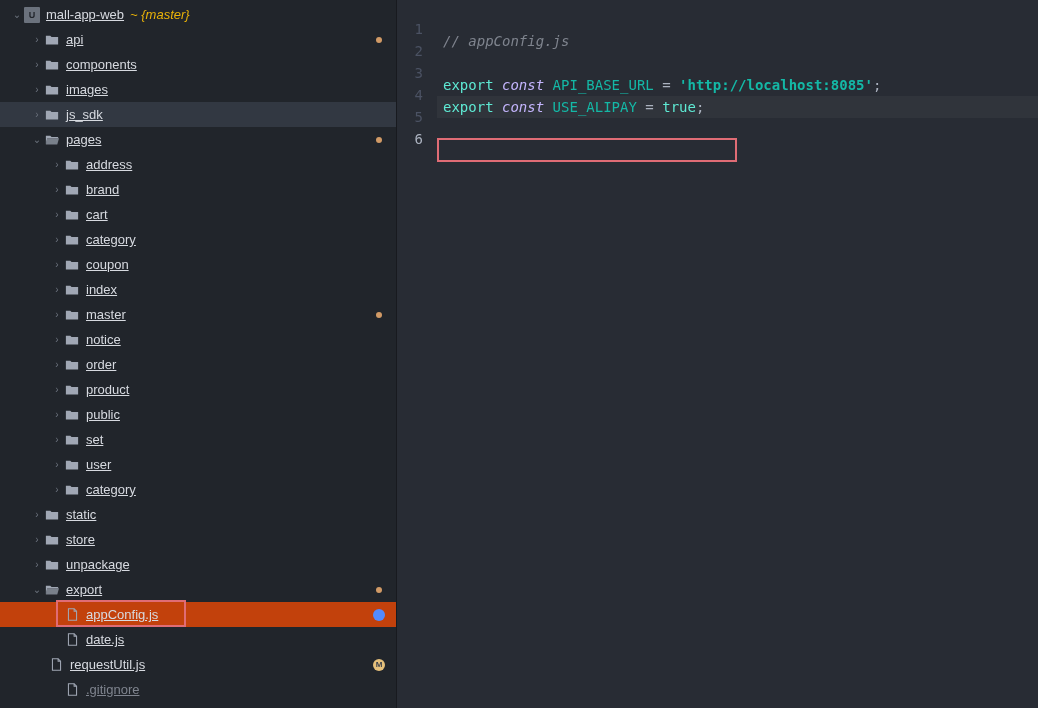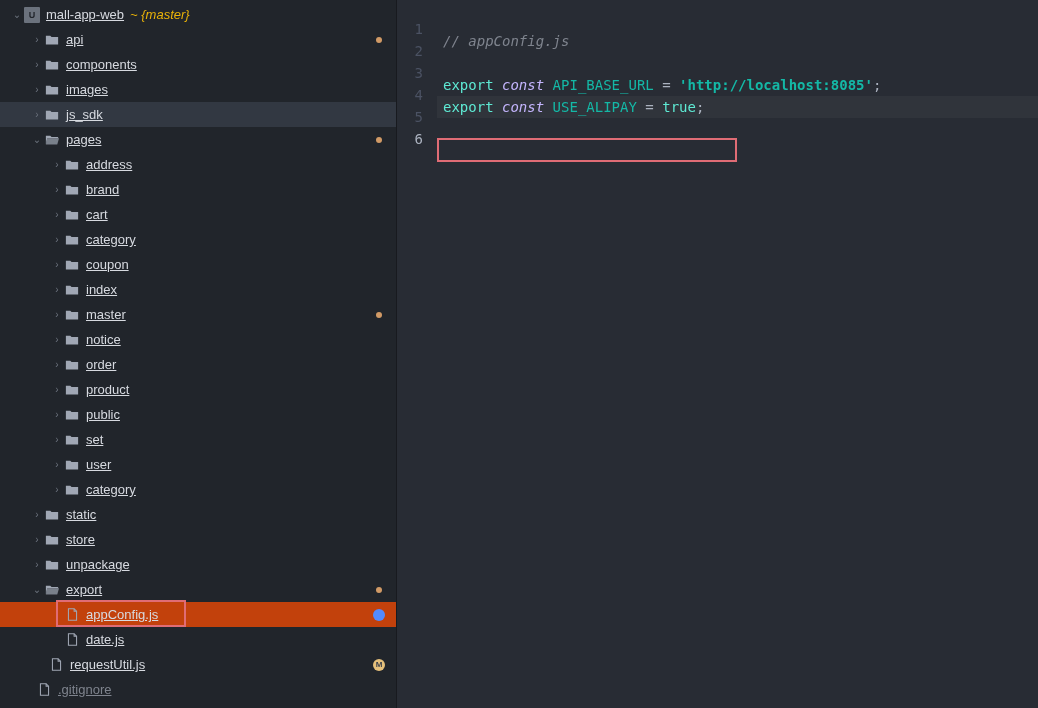--- a/index.html
+++ b/index.html
@@ -374,21 +374,21 @@
         <span class="toggle"></span>
         <span class="file-icon">
           <svg viewBox="0 0 16 16" width="13" height="13" stroke-width="1.3">
             <path d="M3 1h7l3 3v11H3z"></path>
             <path d="M10 1v3h3"></path>
           </svg>
         </span>
         <span class="label">requestUtil.js</span>
         <span class="dot gold">M</span>
       </div>
-      <div class="tree-row" style="padding-left: 22px;">
+      <div class="tree-row" style="padding-left: 22px; margin-left: 28px;">
         <span class="toggle"></span>
         <span class="file-icon">
           <svg viewBox="0 0 16 16" width="13" height="13" stroke-width="1.3">
             <path d="M3 1h7l3 3v11H3z"></path>
             <path d="M10 1v3h3"></path>
           </svg>
         </span>
         <span class="label dim">.gitignore</span>
       </div>
     </div>

